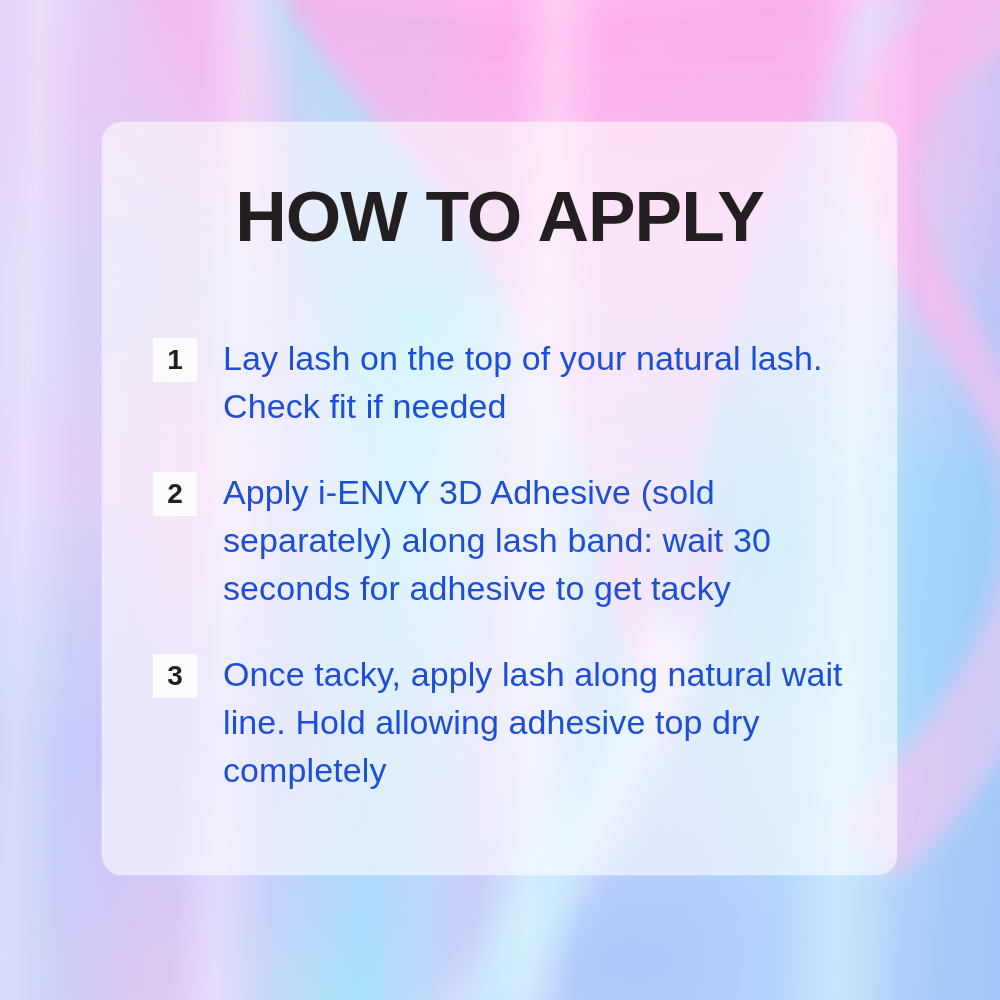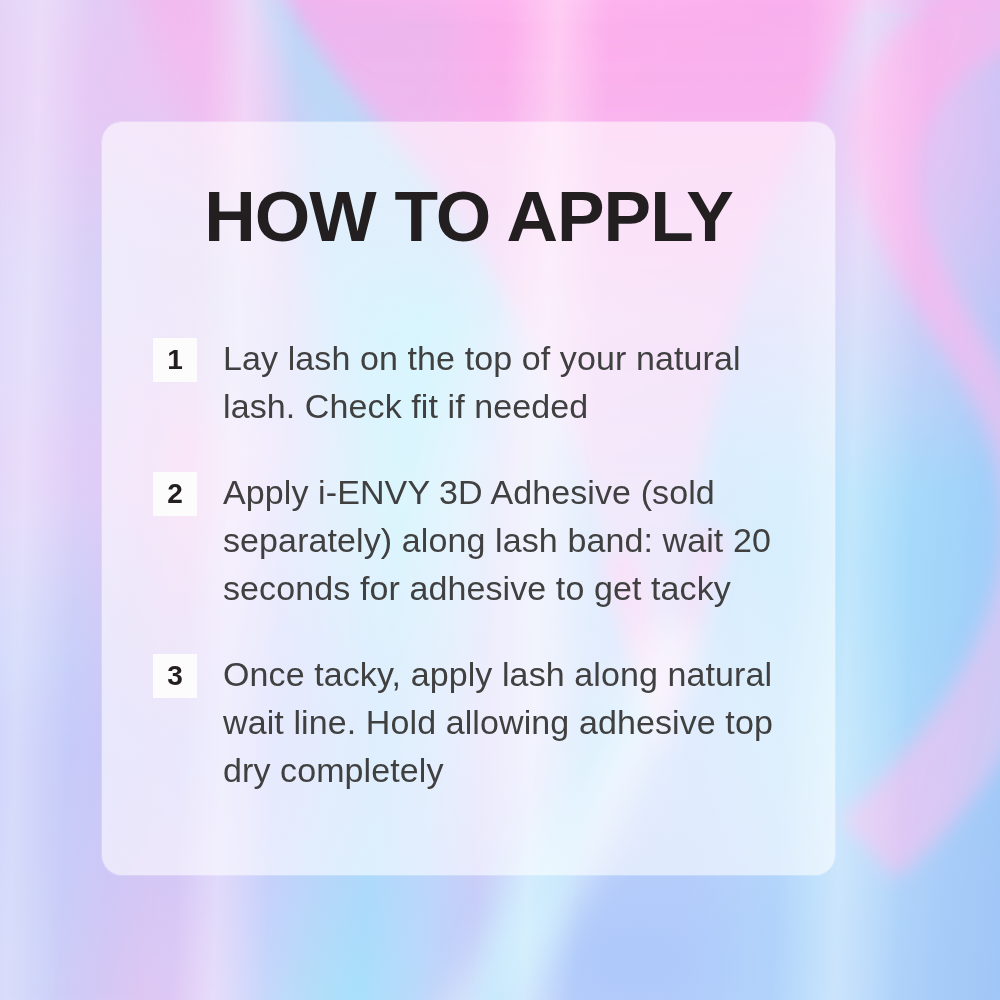--- a/index.html
+++ b/index.html
@@ -89,21 +89,21 @@
   .bg-ribbons {
     position: absolute;
     inset: 0;
   }
 
   
   .card {
     position: absolute;
     left: 102px;
     top: 122px;
-    width: 733px;
+    width: 795px;
     height: 753px;
     border-radius: 20px;
     background: rgba(255,255,255,0.58);
     box-shadow: 0 0 0 1px rgba(255,255,255,0.20);
   }
 
   .card-inner {
     position: absolute;
     inset: 0;
   }
@@ -153,21 +153,21 @@
     margin-top: 4px;
   }
 
   .step-text {
     flex: 1 1 auto;
     margin-left: 26px;
     font-family: "Liberation Sans", sans-serif;
     font-weight: 300;
     font-size: 34px;
     line-height: 48px;
-    color: #404040;
+    color: #1d4ed8;
     letter-spacing: 0.1px;
     max-width: 655px;
   }
 
   .step-2 .step-text { max-width: 600px; }
   .step-3 .step-text { max-width: 668px; }
 </style>
 </head>
 <body>
 
@@ -237,21 +237,21 @@
 
       <div class="steps">
 
         <div class="step step-1">
           <div class="badge">1</div>
           <div class="step-text">Lay lash on the top of your natural lash. Check fit if needed</div>
         </div>
 
         <div class="step step-2">
           <div class="badge">2</div>
-          <div class="step-text">Apply i-ENVY 3D Adhesive (sold separately) along lash band: wait 20 seconds for adhesive to get tacky</div>
+          <div class="step-text">Apply i-ENVY 3D Adhesive (sold separately) along lash band: wait 30 seconds for adhesive to get tacky</div>
         </div>
 
         <div class="step step-3">
           <div class="badge">3</div>
           <div class="step-text">Once tacky, apply lash along natural wait line. Hold allowing adhesive top dry completely</div>
         </div>
 
       </div>
     </div>
   </div>

